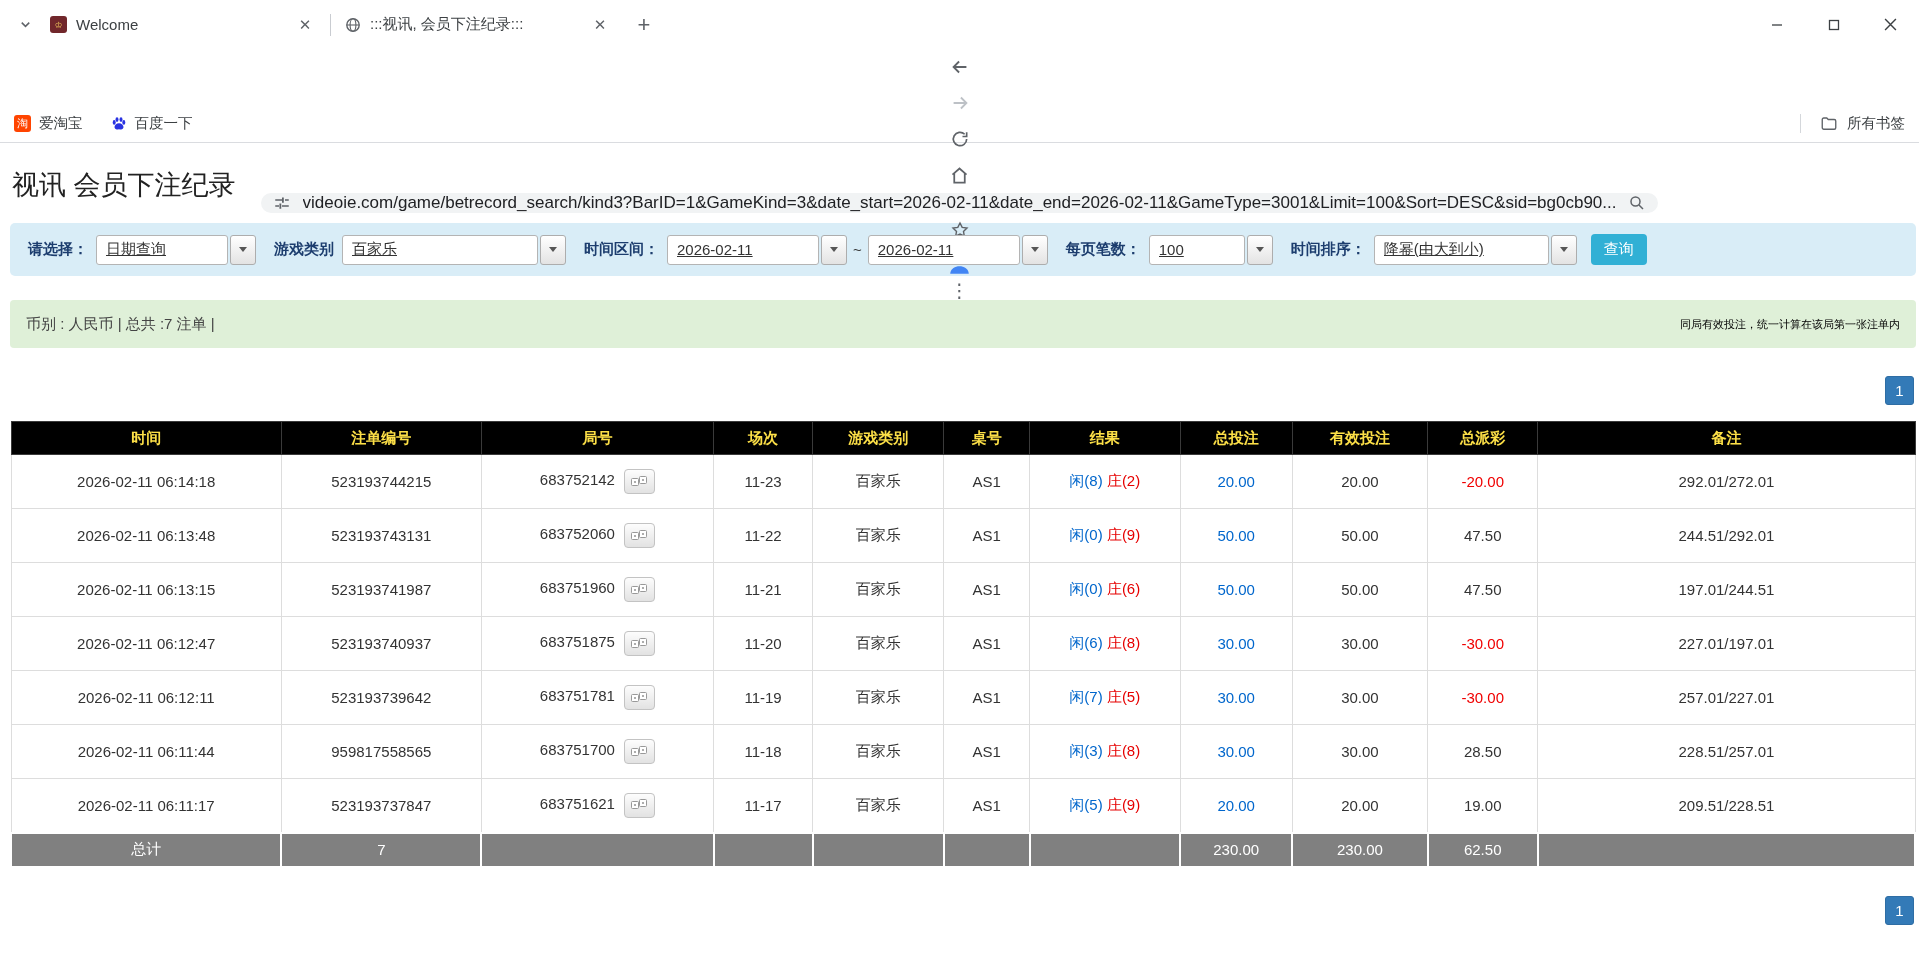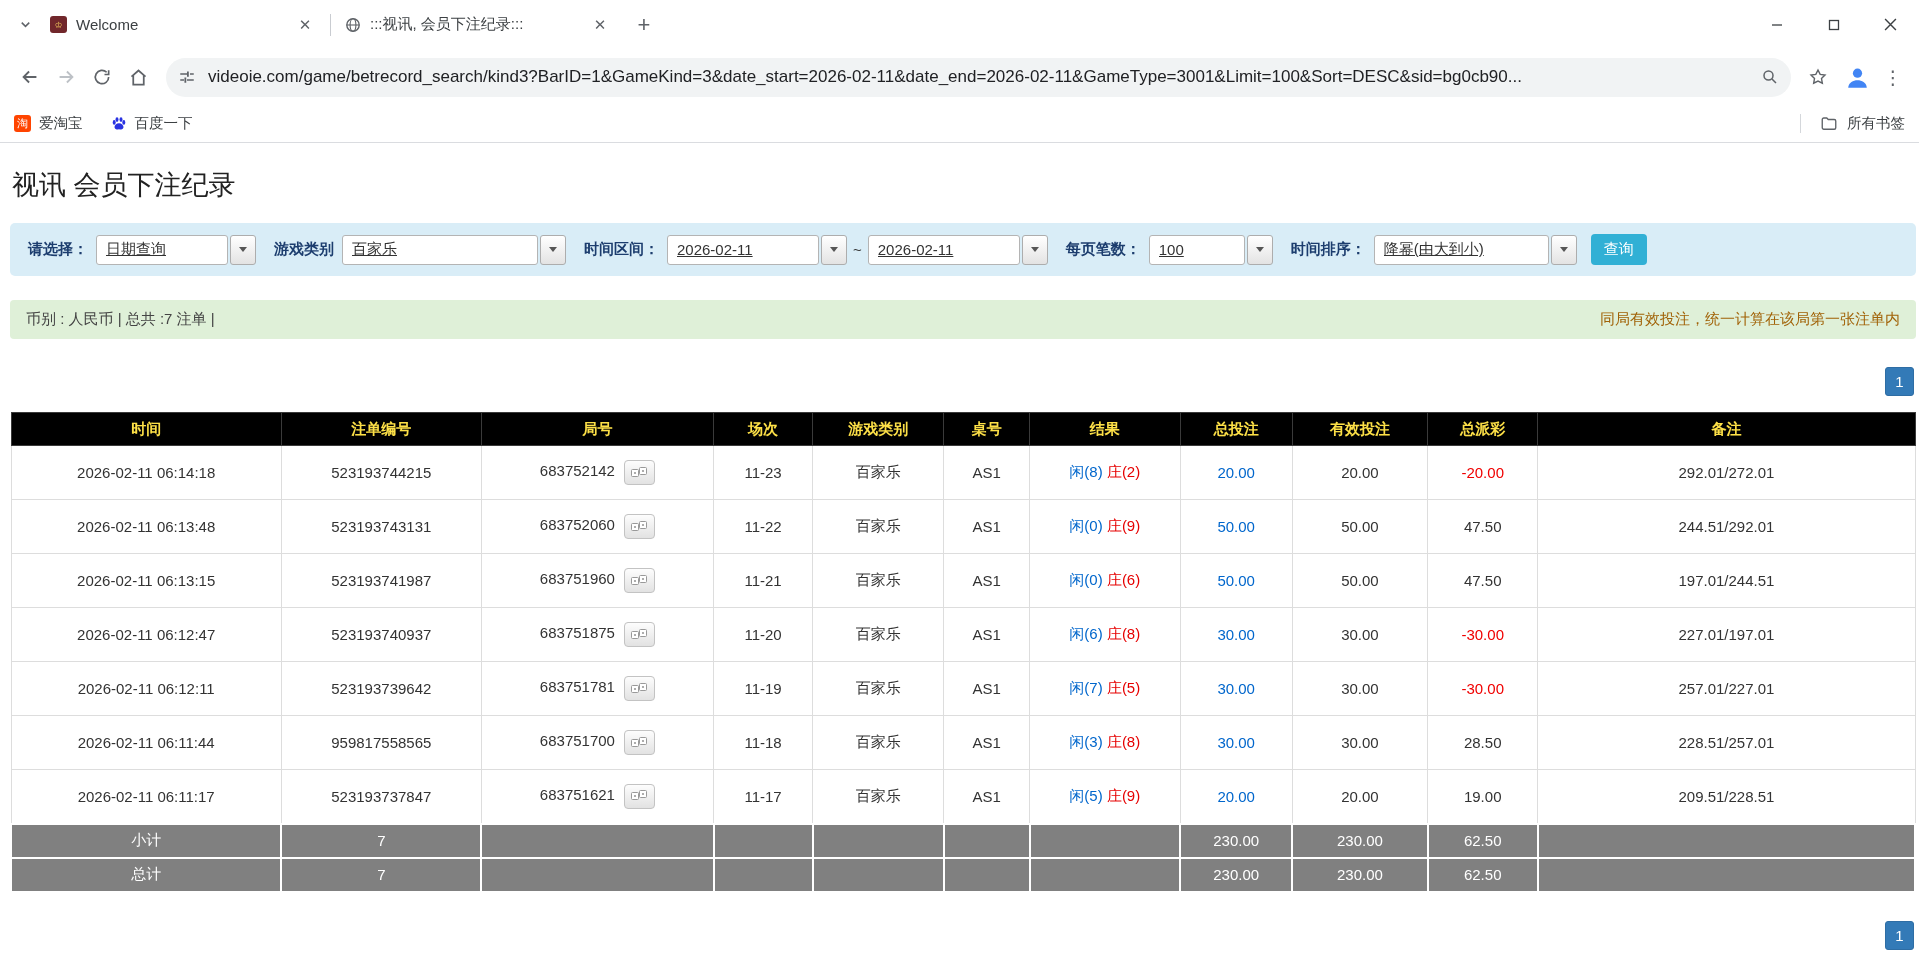--- a/index.html
+++ b/index.html
@@ -15,21 +15,21 @@
   .tab-search { width:30px; height:30px; display:flex; align-items:center; justify-content:center; border-radius:50%; }
   .tab { width:286px; height:38px; display:flex; align-items:center; gap:9px; padding:0 10px; border-radius:9px 9px 0 0; }
   .tab-title { flex:1; font-size:15px; color:#3c4043; white-space:nowrap; overflow:hidden; text-overflow:ellipsis; }
   .tab-close { width:22px; height:22px; border-radius:50%; display:flex; align-items:center; justify-content:center; color:#5f6368; font-size:15px; }
   .tab-sep { width:1px; height:22px; background:#c9ccd1; margin:0 4px; }
   .favicon-welcome { width:17px; height:17px; border-radius:3px; background:#71272b; display:inline-flex; align-items:center; justify-content:center; color:#e8c15a; font-size:9px; flex:0 0 auto; }
   .new-tab { width:30px; height:30px; display:flex; align-items:center; justify-content:center; color:#5f6368; font-size:22px; margin-left:8px; font-weight:300; }
   .window-controls { margin-left:auto; display:flex; height:49px; }
   .win-btn { width:57px; height:49px; display:flex; align-items:center; justify-content:center; color:#3c4043; }
 
-  .nav-bar { height:56px; background:#fff; display:flex; align-items:center; padding:0 12px; }
+  .nav-bar { height:56px; background:#fff; display:flex; align-items:center; padding:0 12px;flex-direction:column; }
   .nav-icon { width:36px; height:36px; display:flex; align-items:center; justify-content:center; border-radius:50%; flex:0 0 auto; }
   .omnibox { flex:1; min-width:0; height:39px; background:#f1f3f4; border-radius:20px; display:flex; align-items:center; padding:0 12px; margin:0 10px; }
   .omni-url { flex:1; min-width:0; margin:0 12px; font-size:17px; color:#202124; white-space:nowrap; overflow:hidden; text-overflow:ellipsis; }
   .omni-icon { display:flex; align-items:center; flex:0 0 auto; }
   .star-btn { width:34px; height:34px; display:flex; align-items:center; justify-content:center; flex:0 0 auto; }
   .avatar { width:32px; height:32px; display:flex; align-items:center; justify-content:center; margin:0 6px; flex:0 0 auto; }
   .kebab { width:28px; text-align:center; color:#5f6368; font-size:19px; letter-spacing:0; flex:0 0 auto; }
 
   .bookmarks-bar { height:38px; background:#fff; display:flex; align-items:center; padding:0 14px; gap:28px; border-bottom:1px solid #dadce0; }
   .bookmark { display:flex; align-items:center; gap:8px; font-size:14.5px; color:#3c4043; }
@@ -45,23 +45,23 @@
   .filter-bar { background:#d9edf7; border-radius:5px; height:53px; display:flex; align-items:center; padding:0 18px; }
   .f-label { color:#1c3d6e; font-weight:bold; font-size:15px; margin:0 8px 0 18px; white-space:nowrap; }
   .f-label.first { margin-left:0; }
   .combo { display:flex; align-items:center; gap:2px;text-decoration:underline; }
   .combo input { height:30px; border:1px solid #b4b4b4; border-radius:3px; padding:0 9px; font-size:15px; font-family:inherit; color:#333; background:#fff; }
   .dd-btn { width:26px; height:30px; border:1px solid #adadad; border-radius:3px; background:linear-gradient(#ffffff,#e3e3e3); display:flex; align-items:center; justify-content:center; }
   .dd-arrow { width:0; height:0; border-left:4px solid transparent; border-right:4px solid transparent; border-top:5px solid #555; }
   .tilde { font-size:15px; color:#333; margin:0 6px; }
   .search-btn { margin-left:14px; height:31px; padding:0 13px; background:#31b0d5; color:#fff; border:none; border-radius:4px; font-size:15px; font-family:inherit; cursor:pointer; }
 
-  .info-bar { margin-top:24px; background:#dff0d8; border-radius:4px; height:39px; display:flex; align-items:center; padding:0 16px; }
+  .info-bar { margin-top:24px; background:#dff0d8; border-radius:4px; height:48px; display:flex; align-items:center; padding:0 16px; }
   .info-left { font-size:15px; color:#444; }
-  .info-right { margin-left:auto; font-size:15px; color:#a16207; }
+  .info-right { margin-left:auto; font-size:11px; color:#000000; }
 
   .pager-row { display:flex; justify-content:flex-end; margin:28px 2px 16px 0; }
   .pager-row.bottom { margin:28px 2px 0 0; }
   .page-btn { min-width:29px; height:29px; padding:0 6px; background:#337ab7; border:1px solid #2e6da4; color:#fff; font-size:15px; display:flex; align-items:center; justify-content:center; border-radius:3px; cursor:pointer; }
 
   table.bet-table { width:100%; border-collapse:collapse; table-layout:fixed; }
   .bet-table th { background:#000; color:#fde047; font-size:15px; font-weight:bold; height:33px; border:1px solid #3a3a3a; padding:0 4px; }
   .bet-table tbody td { border:1px solid #ddd; height:54px; text-align:center; font-size:15px; color:#333; padding:0 4px; }
   .bet-table .blue { color:#0066cc; }
   .bet-table .neg { color:#f00000; }
@@ -465,33 +465,20 @@
       <span class="banker">庄(9)</span>
     </td>
     <td class="blue">20.00</td>
     <td>20.00</td>
     <td>19.00</td>
     <td>209.51/228.51</td>
   </tr>
 </tbody>
     <tfoot>
       <tr>
-        <td>小计</td>
-        <td>7</td>
-        <td></td>
-          <td></td>
-          <td></td>
-        <td></td>
-          <td></td>
-        <td>230.00</td>
-        <td>230.00</td>
-        <td>62.50</td>
-        <td></td>
-      </tr>
-      <tr>
         <td>总计</td>
         <td>7</td>
         <td></td>
           <td></td>
           <td></td>
         <td></td>
           <td></td>
         <td>230.00</td>
         <td>230.00</td>
         <td>62.50</td>

